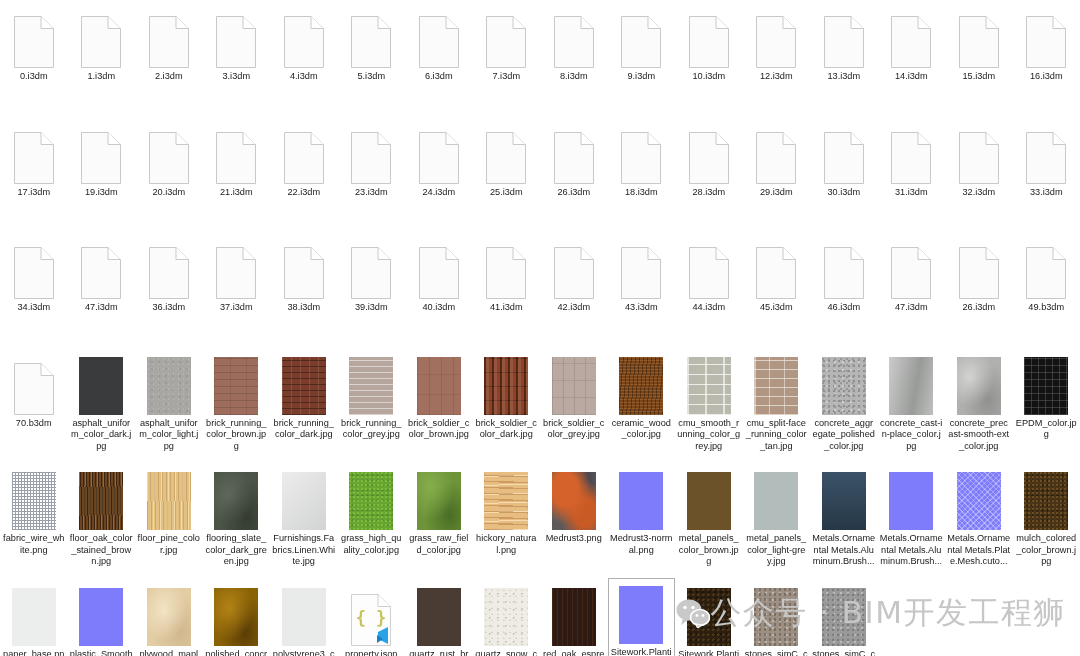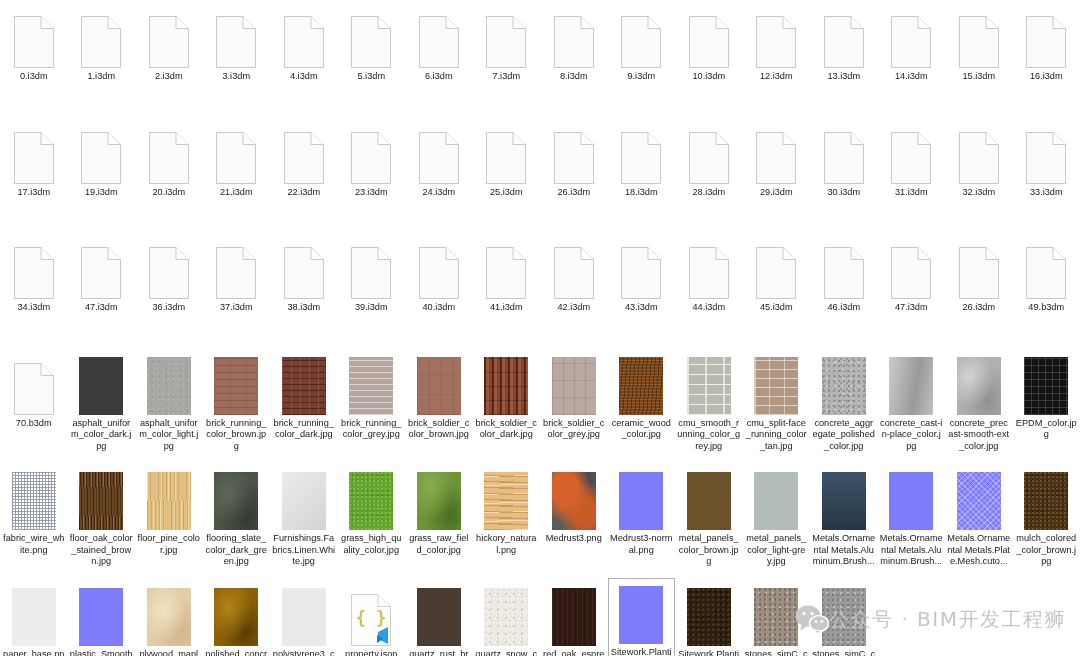--- a/index.html
+++ b/index.html
@@ -59,21 +59,21 @@
     text-align:center;
     width:63px;
     word-break:break-all;
     overflow:hidden;
   }
   #watermark{
     position:absolute;
     right:14px;bottom:22px;
     display:flex;align-items:center;
     color:#c6c6c6;
-    font-size:20px;
+    font-size:31px;
     letter-spacing:1.5px;
     font-family:"DejaVu Sans","Liberation Sans",sans-serif;
     pointer-events:none;
   }
   #watermark .wc{width:34px;height:29px;position:relative;}
 </style>
 </head>
 <body>
 
 <div id="grid">

